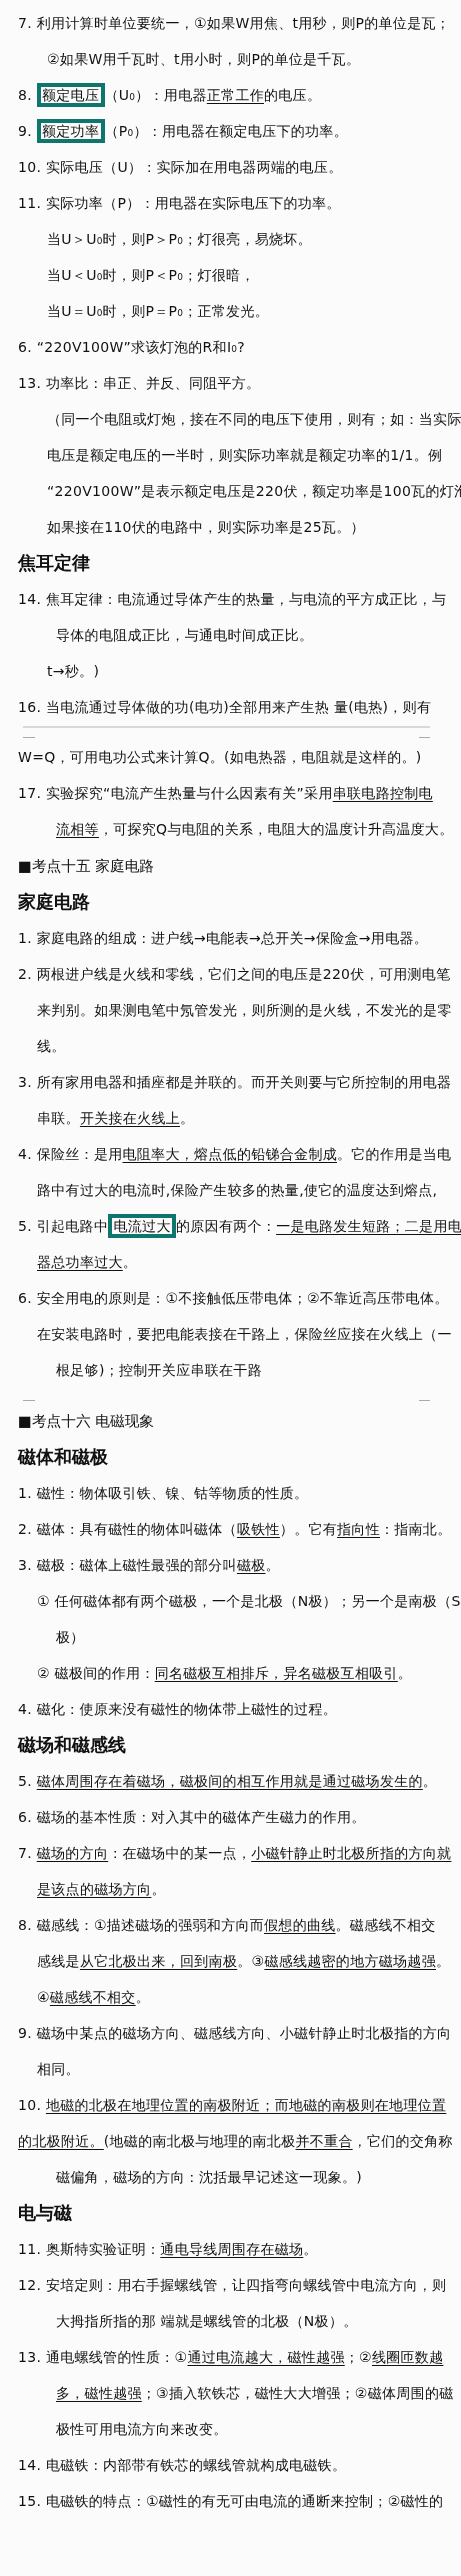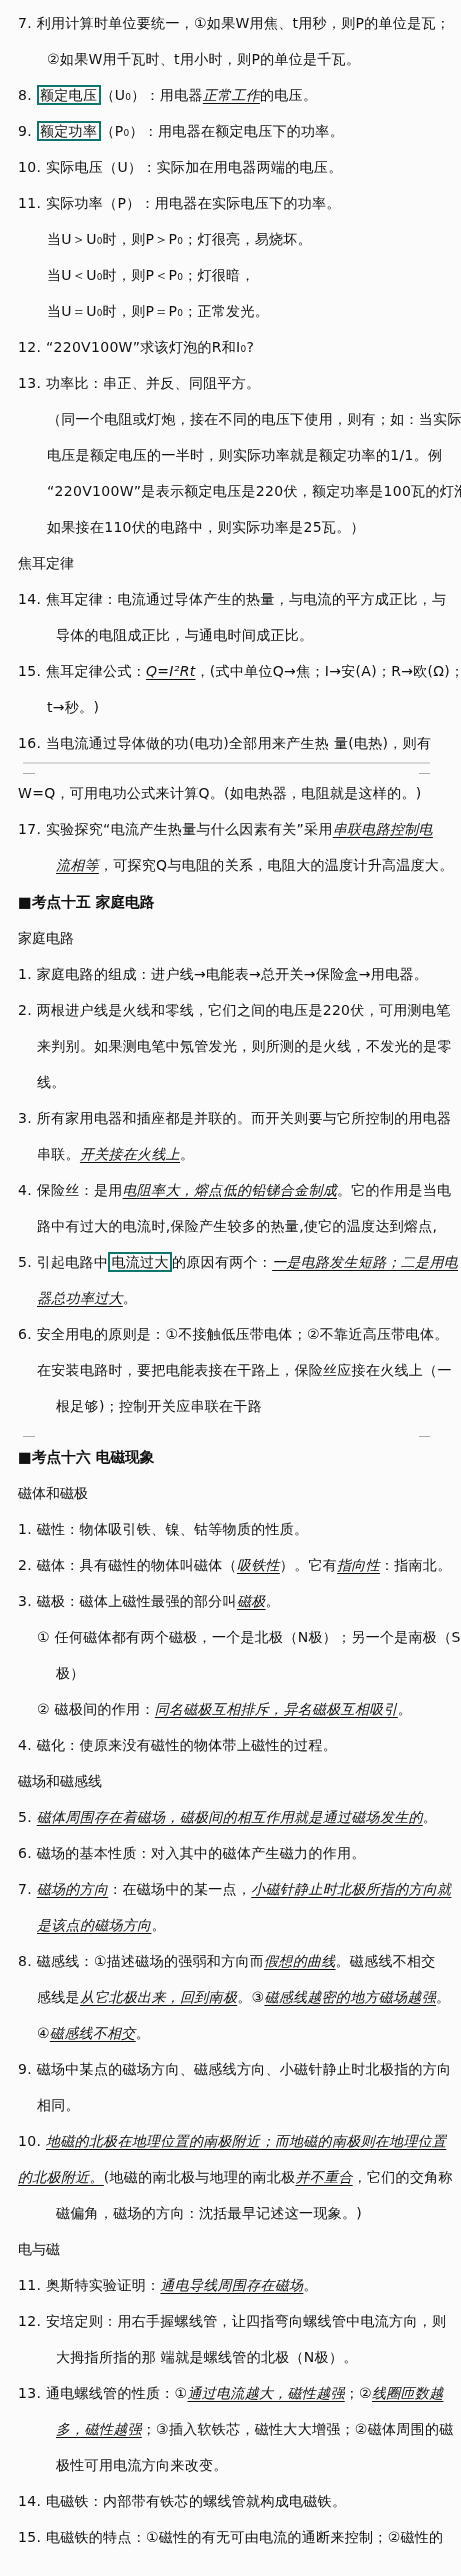--- a/index.html
+++ b/index.html
@@ -2,54 +2,53 @@
 <html style="font-size:10.2px"><head>
 <meta charset="utf-8">
 <style>
   html, body { margin: 0; padding: 0; background: #fafafa; }
   body { width: 461px; font-family: "DejaVu Sans", "Liberation Sans", sans-serif; color: #111; }
   .page { position: relative; width: 461px; min-height: 2576px; background: #fbfbfb; box-sizing: border-box; padding: 5.1px 25.6px 25.6px 18px; }
   .line { font-size: 14px; line-height: 36px; white-space: nowrap; letter-spacing: 0.3px; }
   .indent1 { padding-left: 19px; }
   .indent2 { padding-left: 29px; }
   .indent3 { padding-left: 38px; }
-  .heading { font-weight: normal; font-size: 14px; line-height: 36px; }
-  .section { font-weight: bold; font-size: 14.7px; line-height: 37px; }
-  .u { text-decoration: underline; text-underline-offset: 3.2px; font-style: italic; }
-  .box { border: 2px solid #0f766e; padding: 0 1.3px; text-align: center; }
+  .heading { font-weight: bold; font-size: 18px; line-height: 36px; }
+  .section { font-weight: normal; font-size: 14.7px; line-height: 37px; }
+  .u { text-decoration: underline; text-underline-offset: 3.2px; }
+  .box { border: 4px solid #0f766e; padding: 0 1.3px; text-align: center; }
   .page-break { position: relative; height: 14px; }
   .page-break .bar { position: absolute; left: 5.1px; right: 5.1px; top: 1.3px; height: 1.3px; background: #d8d8d8; }
   .page-break .mark-l { position: absolute; left: 5.1px; top: 11.5px; width: 11.5px; height: 0.6px; background: #aaa; }
   .page-break .mark-r { position: absolute; right: 5.1px; top: 11.5px; width: 11.5px; height: 0.6px; background: #aaa; }
 </style>
 </head>
 <body>
 
 <div class="page">
 
   <div class="line">7. 利用计算时单位要统一，①如果W用焦、t用秒，则P的单位是瓦；</div>
   <div class="line indent2">②如果W用千瓦时、t用小时，则P的单位是千瓦。</div>
   <div class="line"><span>8. </span><span class="box">额定电压</span><span>（U₀）：用电器</span><span class="u">正常工作</span><span>的电压。</span></div>
   <div class="line"><span>9. </span><span class="box">额定功率</span><span>（P₀）：用电器在额定电压下的功率。</span></div>
   <div class="line">10. 实际电压（U）：实际加在用电器两端的电压。</div>
   <div class="line">11. 实际功率（P）：用电器在实际电压下的功率。</div>
   <div class="line indent2">当U＞U₀时，则P＞P₀；灯很亮，易烧坏。</div>
   <div class="line indent2">当U＜U₀时，则P＜P₀；灯很暗，</div>
   <div class="line indent2">当U＝U₀时，则P＝P₀；正常发光。</div>
-  <div class="line">12. “220V100W”求该灯泡的R和I₀?</div>
+  <div class="line">6. “220V100W”求该灯泡的R和I₀?</div>
   <div class="line">13. 功率比：串正、并反、同阻平方。</div>
   <div class="line indent2">（同一个电阻或灯炮，接在不同的电压下使用，则有；如：当实际</div>
   <div class="line indent2">电压是额定电压的一半时，则实际功率就是额定功率的1/1。例</div>
   <div class="line indent2">“220V100W”是表示额定电压是220伏，额定功率是100瓦的灯泡</div>
   <div class="line indent2">如果接在110伏的电路中，则实际功率是25瓦。）</div>
 
   <div class="heading">焦耳定律</div>
   <div class="line">14. 焦耳定律：电流通过导体产生的热量，与电流的平方成正比，与</div>
   <div class="line indent3">导体的电阻成正比，与通电时间成正比。</div>
-  <div class="line"><span>15. 焦耳定律公式：</span><span class="u">Q=I²Rt</span><span>，(式中单位Q→焦；I→安(A)；R→欧(Ω)；</span></div>
   <div class="line indent2">t→秒。)</div>
   <div class="line">16. 当电流通过导体做的功(电功)全部用来产生热 量(电热)，则有</div>
 
   <div class="page-break">
     <div class="bar"></div>
     <div class="mark-l"></div>
     <div class="mark-r"></div>
   </div>
 
   <div class="line">W=Q，可用电功公式来计算Q。(如电热器，电阻就是这样的。)</div>

